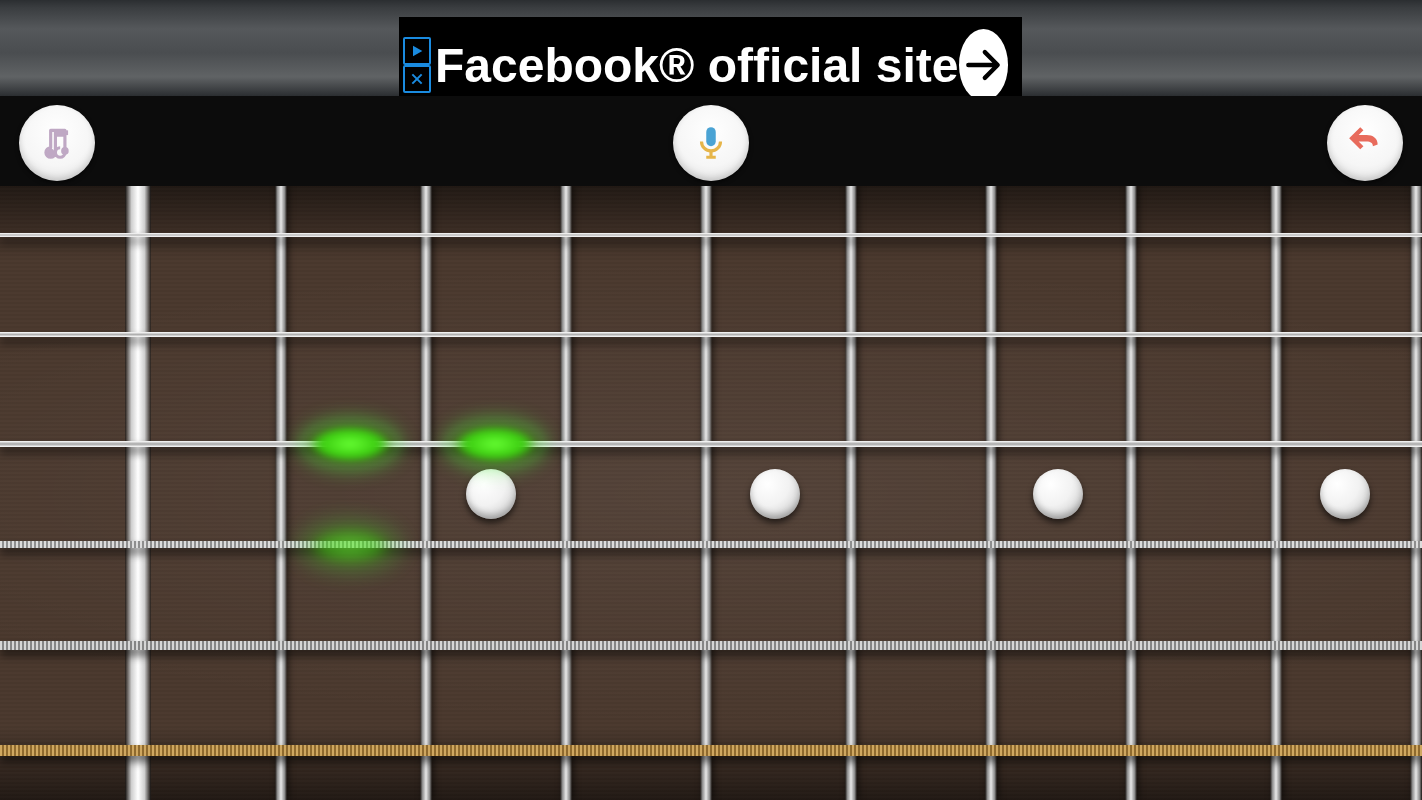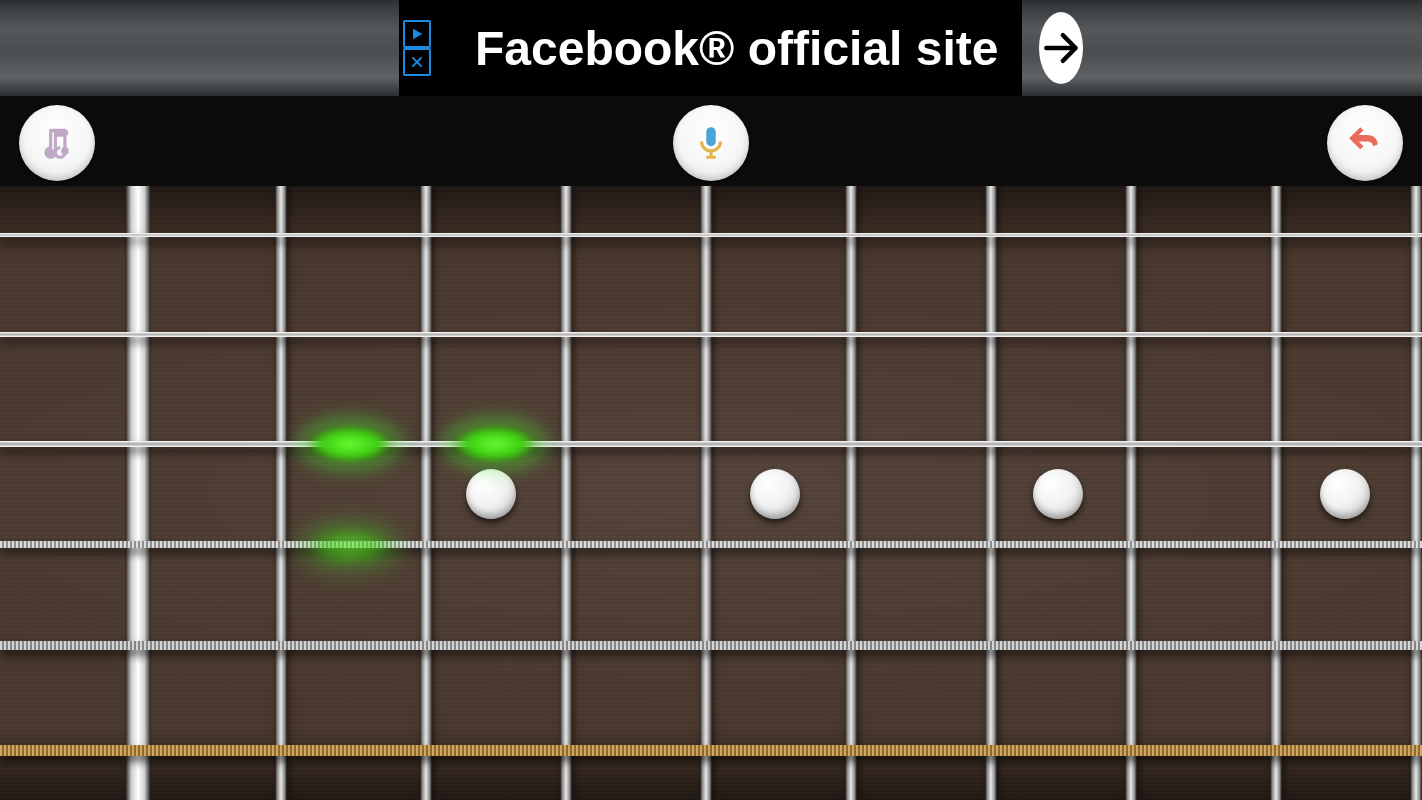--- a/index.html
+++ b/index.html
@@ -4,22 +4,22 @@
 <style>
   html,body{margin:0;padding:0;width:1422px;height:800px;overflow:hidden;background:#000;font-family:Arial,Helvetica,sans-serif;}
   
   .metal-strip{
     position:absolute;left:0;top:0;width:1422px;height:96px;
     background:linear-gradient(to bottom,#2b2e31 0%,#3a3d40 8%,#55585b 30%,#4a4d50 55%,#606365 80%,#2b2e31 100%);
     border-bottom:2px solid #111;
   }
   
   .ad-banner{
-    position:absolute;top:0;left:399px;width:623px;height:96px;background:#000;color:#fff;
-    display:flex;align-items:center;gap:40px;
+    position:absolute;top:17px;left:399px;width:623px;height:96px;background:#000;color:#fff;
+    display:flex;align-items:center;
   }
   .ad-choices{
     display:flex;flex-direction:column;justify-content:center;gap:0;margin-left:4px;margin-right:0;
   }
   .ad-choices span{
     width:28px;height:28px;border:2px solid #1a8be0;color:#1a8be0;display:flex;align-items:center;justify-content:center;
     font-size:18px;font-weight:bold;border-radius:2px;box-sizing:border-box;line-height:1;
   }
   .ad-choices span svg{width:16px;height:16px;}
   .ad-text{font-size:48px;font-weight:bold;white-space:nowrap;margin-left:4px;flex:1;}

